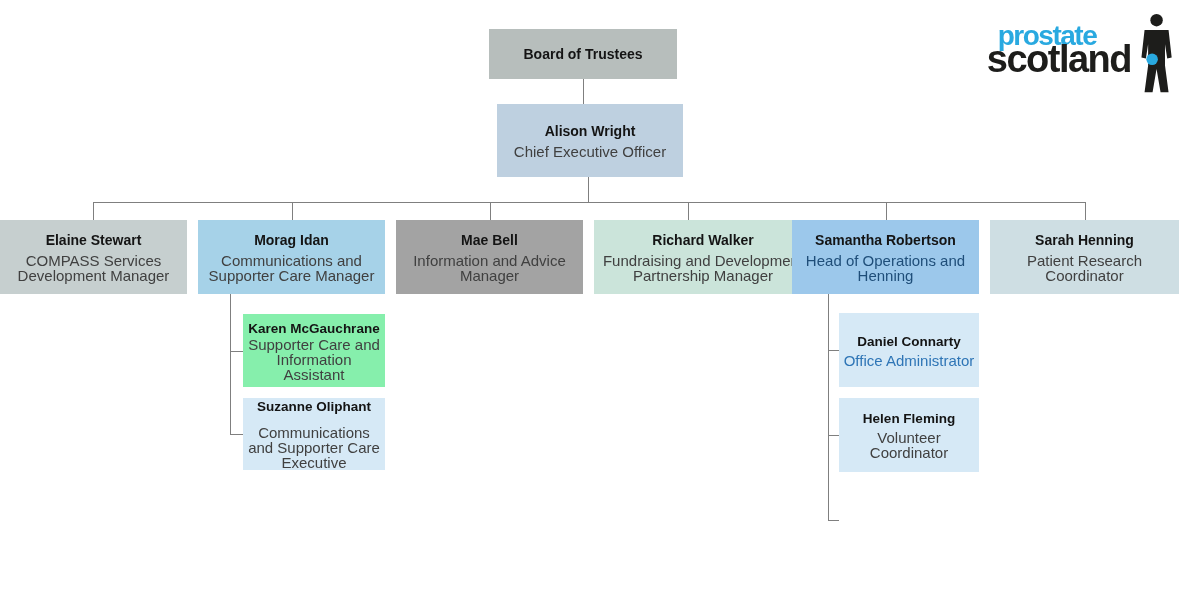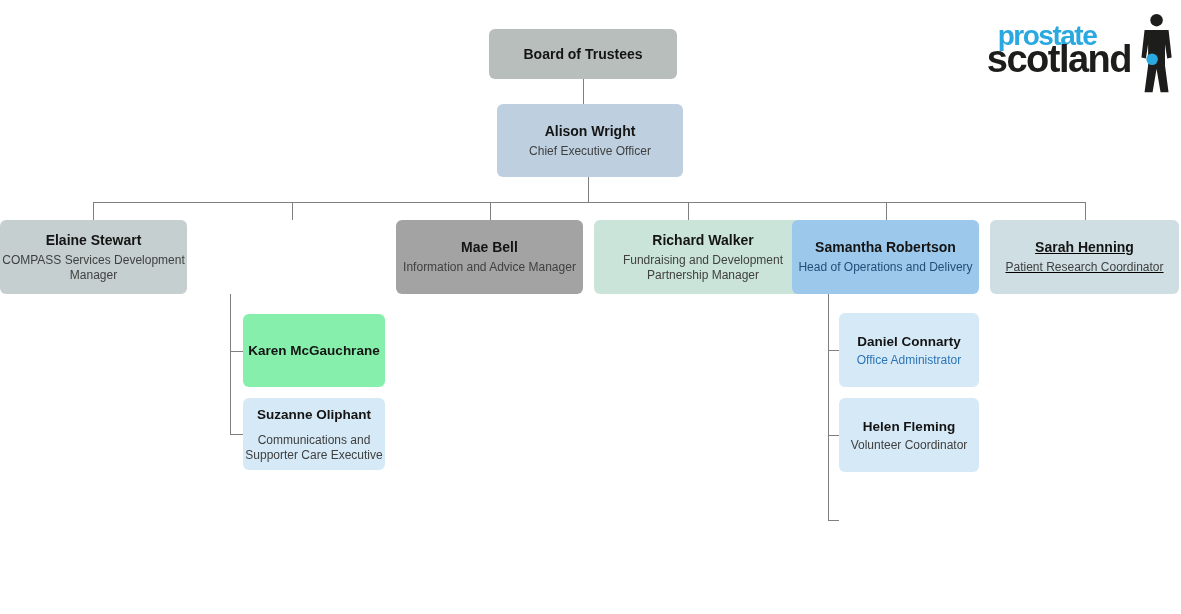--- a/index.html
+++ b/index.html
@@ -8,36 +8,36 @@
     font-family:"Liberation Sans",sans-serif;overflow:hidden;
   }
   
   .line{position:absolute;background:#7f7f7f;}
   .vline{width:1px;}
   .hline{height:1px;}
   
   .node{
     position:absolute;display:flex;flex-direction:column;
     align-items:center;justify-content:center;text-align:center;
-    box-sizing:border-box;padding:2px 2px;border-radius:6px;
+    box-sizing:border-box;padding:2px 2px;
   }
   .node .name{font-weight:bold;font-size:14px;color:#141414;line-height:17px;margin-bottom:4px;}
-  .node .title{font-size:12px;color:#404040;line-height:15px;}
+  .node .title{font-size:15px;color:#404040;line-height:15px;}
   .node.small .name{font-size:13.5px;margin-bottom:3px;}
   .node.tight .name{margin-bottom:0;}
   
   .n-board   {left:489px;top:29px;width:188px;height:50px;background:#b7bebc;}
   .n-board .name{margin-bottom:0;}
   .n-ceo     {left:497px;top:104px;width:186px;height:73px;background:#bed0e0;}
   .n-elaine  {left:0px;  top:220px;width:187px;height:74px;background:#c6cfcf;}
   .n-morag   {left:198px;top:220px;width:187px;height:74px;background:#a6d2e8;}
   .n-mae     {left:396px;top:220px;width:187px;height:74px;background:#a3a3a3;}
   .n-richard {left:594px;top:220px;width:218px;height:74px;background:#cbe4da;}
   .n-samantha{left:792px;top:220px;width:187px;height:74px;background:#9cc8eb;}
-  .n-sarah   {left:990px;top:220px;width:189px;height:74px;background:#cedee3;text-decoration:underline;}
+  .n-sarah   {left:990px;top:220px;width:189px;height:74px;background:#cedee3;}
   .n-karen   {left:243px;top:314px;width:142px;height:73px;background:#86efac;}
   .n-suzanne {left:243px;top:398px;width:142px;height:72px;background:#d6e9f6;gap:7px;}
   .n-daniel  {left:839px;top:313px;width:140px;height:74px;background:#d6e9f6;}
   .n-helen   {left:839px;top:398px;width:140px;height:74px;background:#d6e9f6;}
   .n-sam     {left:839px;top:483px;width:140px;height:74px;background:#d6e9f6;}
   
   .title-darkblue{color:#1f4e79 !important;}
   .title-midblue{color:#2e75b6 !important;}
   
   .logo{position:absolute;top:12px;right:6px;display:flex;align-items:flex-start;}
@@ -83,43 +83,48 @@
   <div class="node n-ceo">
     <div class="name">Alison Wright</div>
     <div class="title">Chief Executive Officer</div>
   </div>
 
   <div class="node n-elaine">
     <div class="name">Elaine Stewart</div>
     <div class="title">COMPASS Services Development Manager</div>
   </div>
 
+  <div class="node n-morag">
+    <div class="name">Morag Idan</div>
+    <div class="title">Communications and Supporter Care Manager</div>
+  </div>
 
   <div class="node n-mae">
     <div class="name">Mae Bell</div>
     <div class="title">Information and Advice Manager</div>
   </div>
 
   <div class="node n-richard">
     <div class="name">Richard Walker</div>
     <div class="title">Fundraising and Development Partnership Manager</div>
   </div>
 
   <div class="node n-samantha">
     <div class="name">Samantha Robertson</div>
-    <div class="title title-darkblue">Head of Operations and Delivery</div>
+    <div class="title title-darkblue">Head of Operations and Henning</div>
   </div>
 
   <div class="node n-sarah">
     <div class="name">Sarah Henning</div>
     <div class="title">Patient Research Coordinator</div>
   </div>
 
   <div class="node small tight n-karen">
     <div class="name">Karen McGauchrane</div>
+    <div class="title">Supporter Care and Information Assistant</div>
   </div>
 
   <div class="node small n-suzanne">
     <div class="name">Suzanne Oliphant</div>
     <div class="title">Communications and Supporter Care Executive</div>
   </div>
 
   <div class="node small n-helen">
     <div class="name">Helen Fleming</div>
     <div class="title">Volunteer Coordinator</div>

